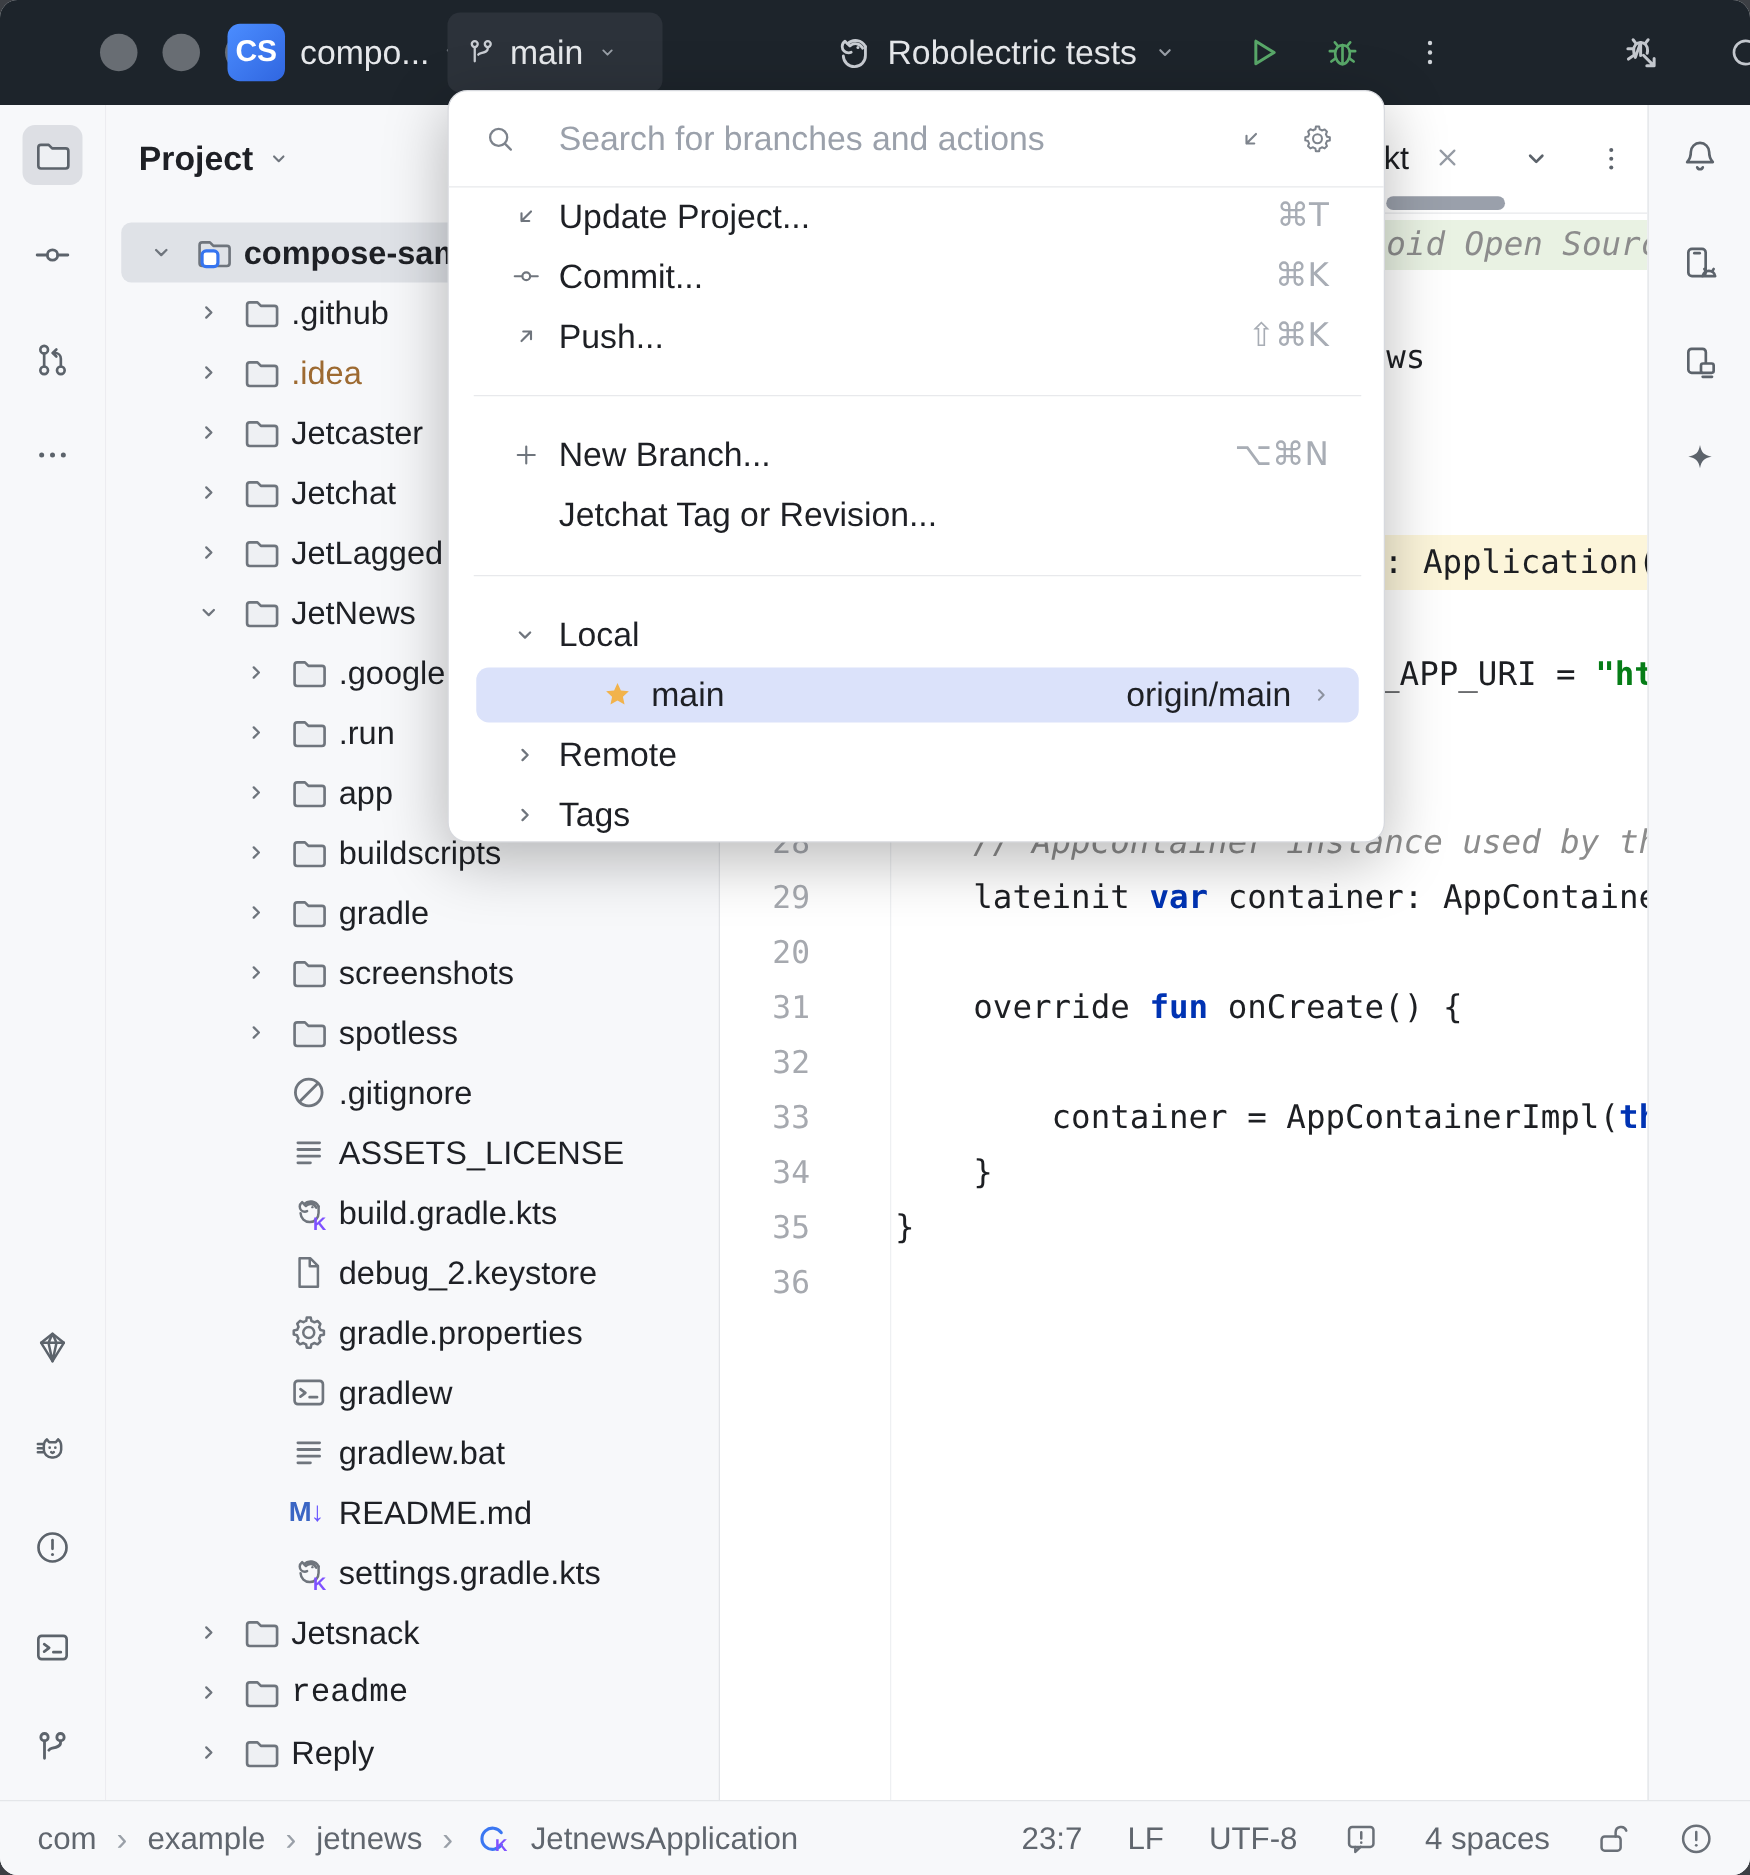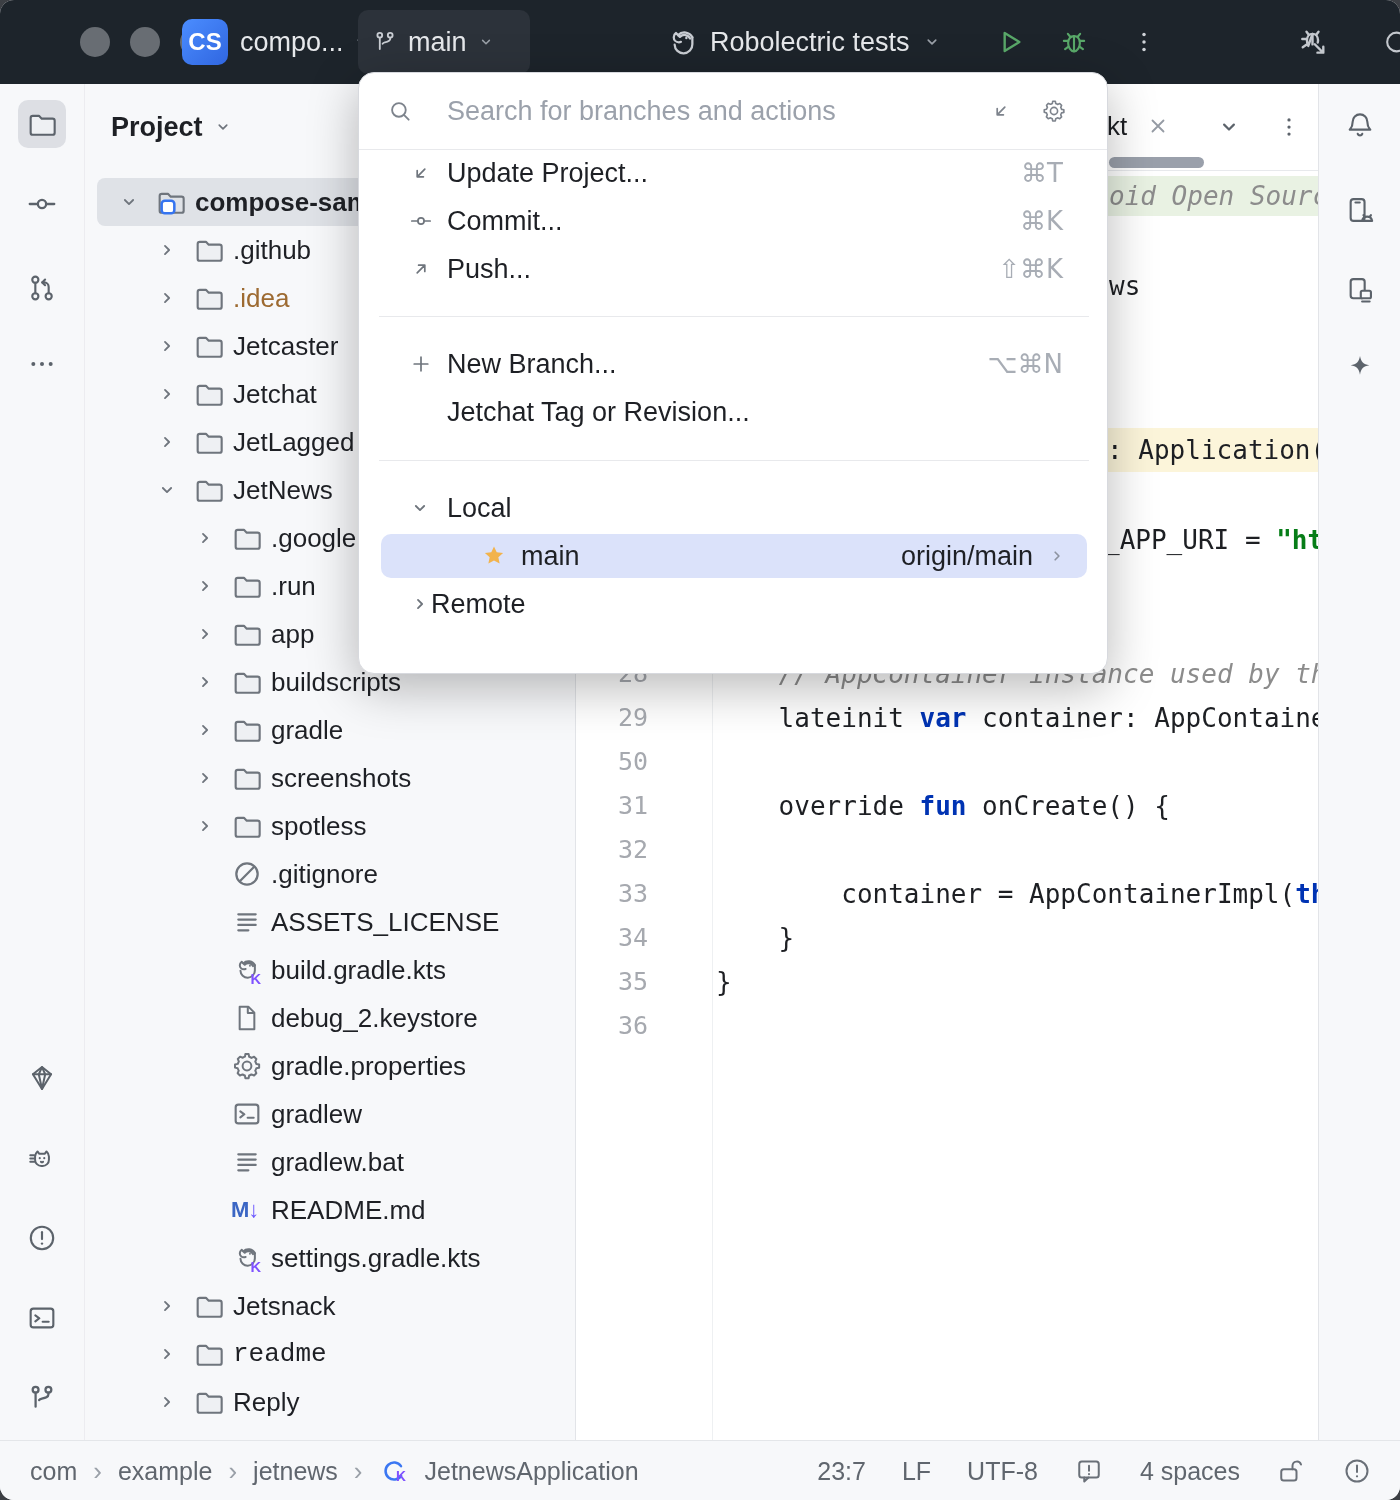--- a/index.html
+++ b/index.html
@@ -562,21 +562,21 @@
     </div>
     <div class="erow" style="top:434px;">
       <span class="ctext" style="left:528px;"><span>_APP_URI = </span><span class="tk-s">"htt</span></span>
     </div>
 
     <div class="abs" style="left:136px;top:87px;bottom:0;width:1px;background:#eef0f2;"></div>
 
     <div id="code">
         <div class="erow" style="top: 568px;"><span class="gnum">28</span><span class="ctext"><span class="tk-p">    </span><span class="tk-c">// AppContainer instance used by the rest of classes to obtain dependencies</span></span></div>
         <div class="erow" style="top: 612px;"><span class="gnum">29</span><span class="ctext"><span class="tk-p">    lateinit </span><span class="tk-k">var</span><span class="tk-p"> container: AppContainer</span></span></div>
-        <div class="erow" style="top: 656px;"><span class="gnum">50</span><span class="ctext"></span></div>
+        <div class="erow" style="top: 656px;"><span class="gnum">20</span><span class="ctext"></span></div>
         <div class="erow" style="top: 700px;"><span class="gnum">31</span><span class="ctext"><span class="tk-p">    override </span><span class="tk-k">fun</span><span class="tk-p"> onCreate() {</span></span></div>
         <div class="erow" style="top: 744px;"><span class="gnum">32</span></div>
         <div class="erow" style="top: 788px;"><span class="gnum">33</span><span class="ctext"><span class="tk-p">        container = AppContainerImpl(</span><span class="tk-k">this</span></span></div>
         <div class="erow" style="top: 832px;"><span class="gnum">34</span><span class="ctext"><span class="tk-p">    }</span></span></div>
         <div class="erow" style="top: 876px;"><span class="gnum">35</span><span class="ctext"><span class="tk-p">}</span></span></div>
         <div class="erow" style="top: 920px;"><span class="gnum">36</span><span class="ctext"></span></div>
       </div>
   </div>
 
   <div id="right-strip">
@@ -749,17 +749,25 @@
             <path d="M9.8 7.5 14.3 12 9.8 16.5"></path>
           </svg>
         </span>
     </div>
     <div class="pop-row" style="top:507px;">
       <span class="ic" style="width:22px;height:22px;color:#6f757d;margin-left:50px;">
           <svg viewBox="0 0 24 24" fill="none" stroke="currentColor" stroke-width="2" stroke-linecap="round" stroke-linejoin="round">
             <path d="M9.8 7.5 14.3 12 9.8 16.5"></path>
           </svg>
         </span>
-      <span style="margin-left:0;">Remote</span>
+      <span style="margin-left:16px;">Remote</span>
+    </div>
+    <div class="pop-row" style="top:555px;">
+      <span class="ic" style="width:22px;height:22px;color:#6f757d;margin-left:50px;">
+          <svg viewBox="0 0 24 24" fill="none" stroke="currentColor" stroke-width="2" stroke-linecap="round" stroke-linejoin="round">
+            <path d="M9.8 7.5 14.3 12 9.8 16.5"></path>
+          </svg>
+        </span>
+      <span style="margin-left:16px;">Tags</span>
     </div>
   </div>
 
 </div>
 
 </body></html>

